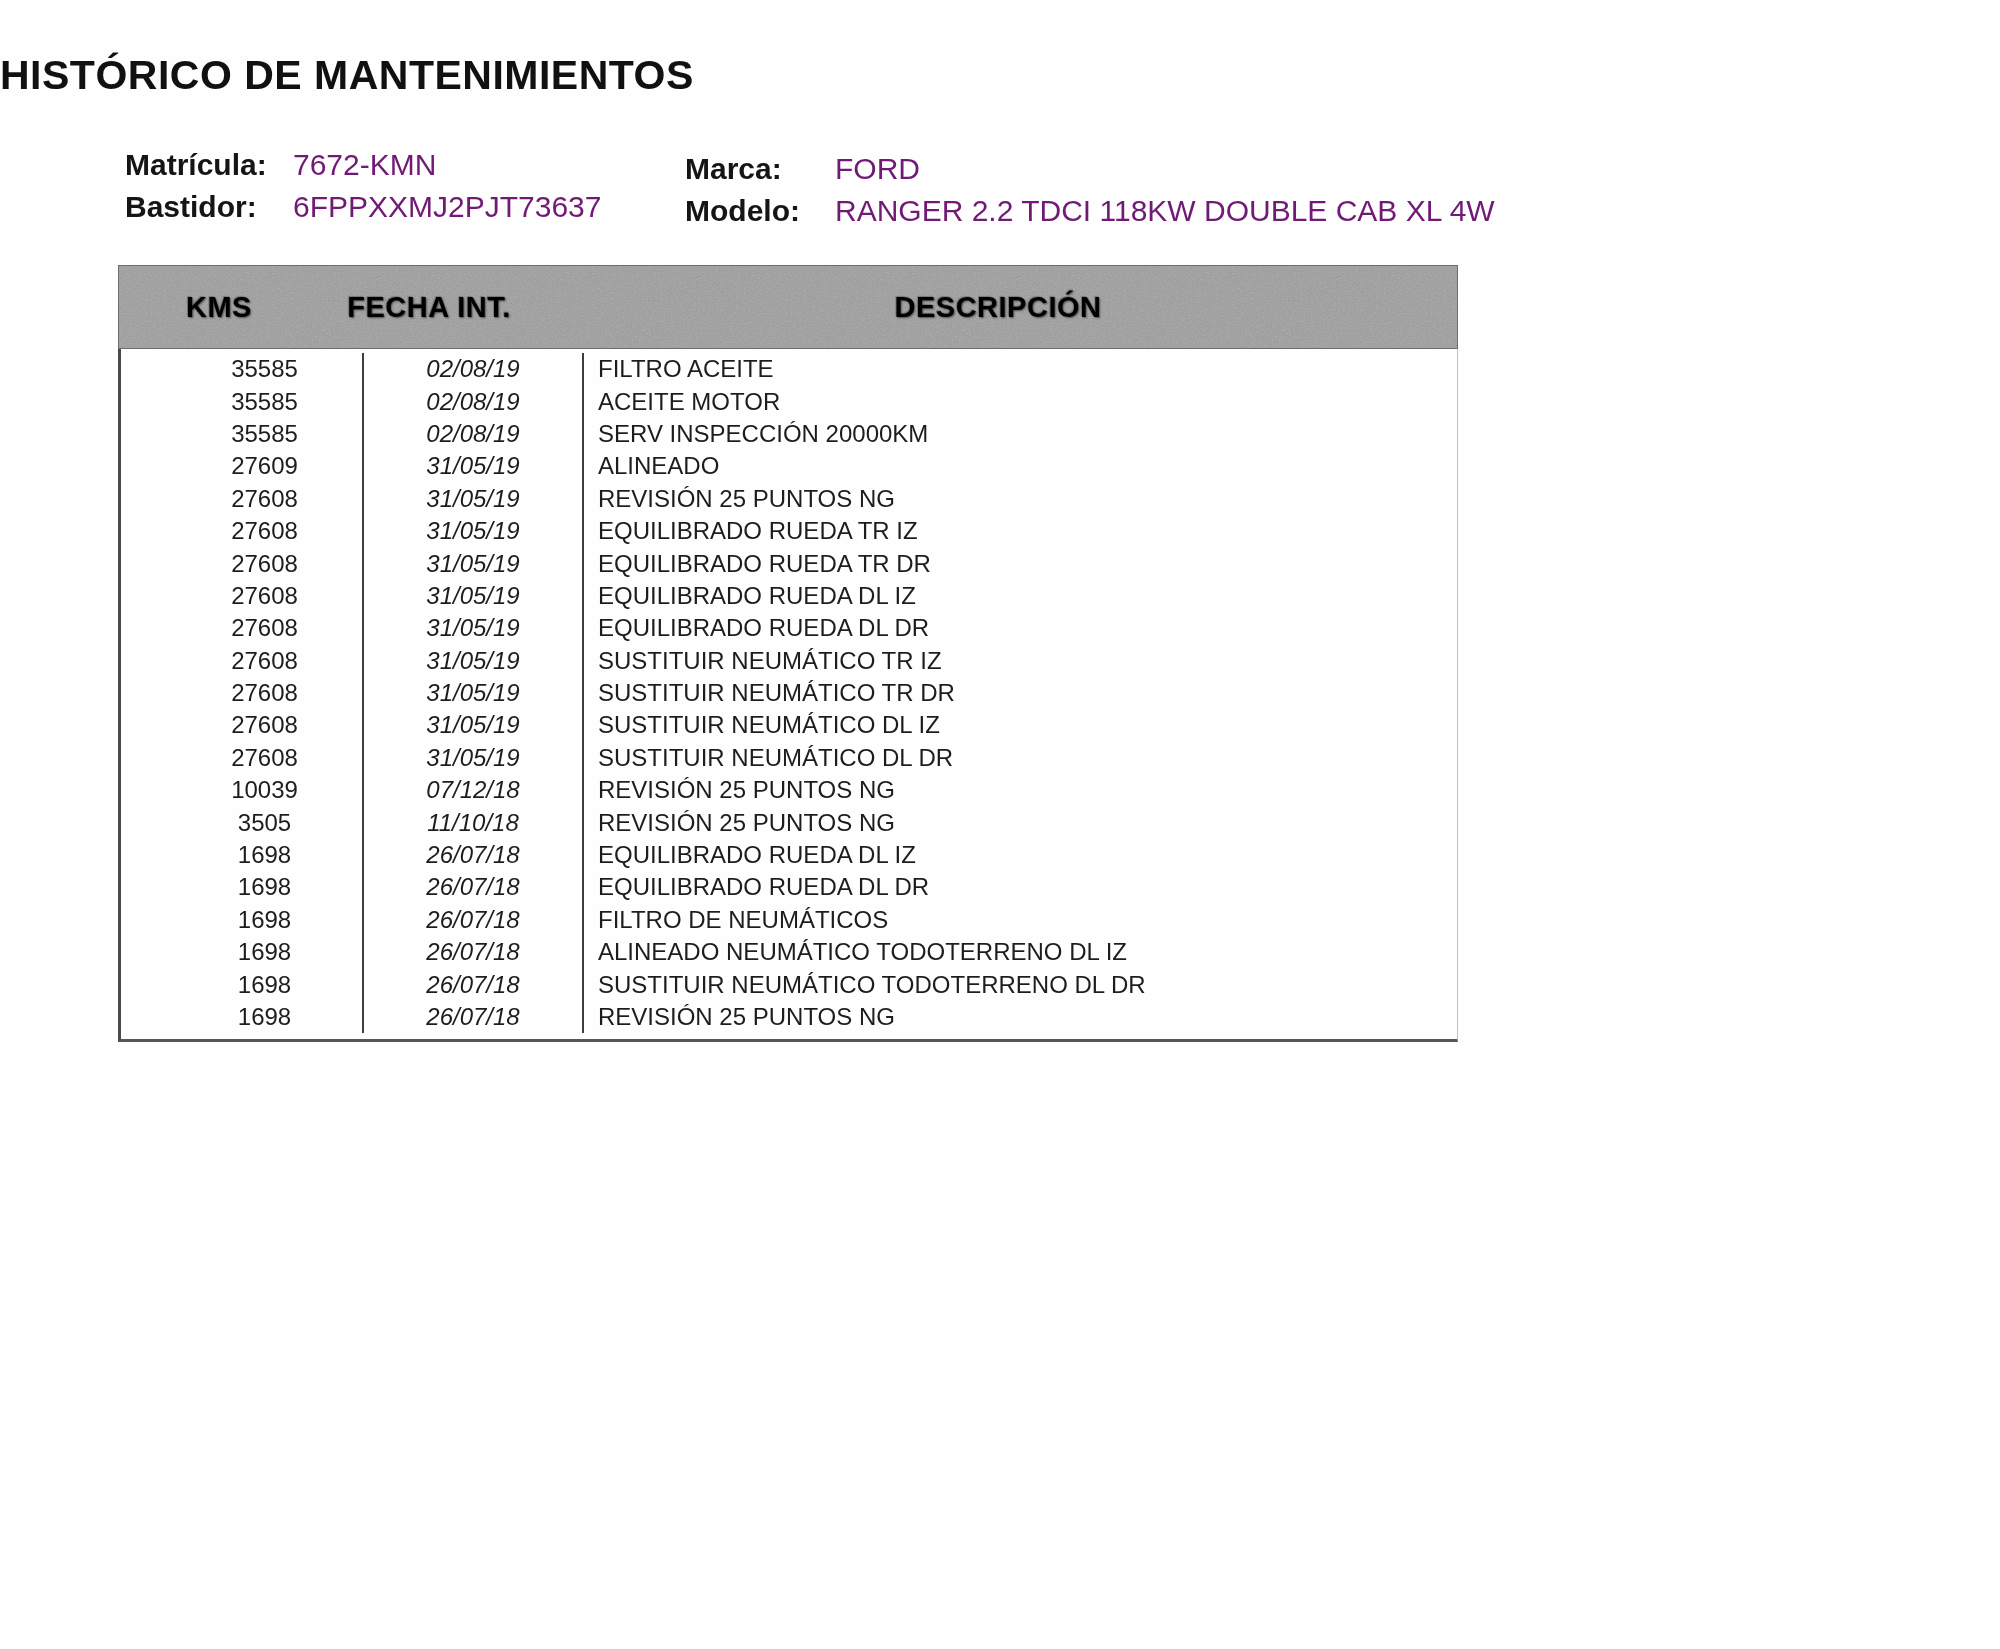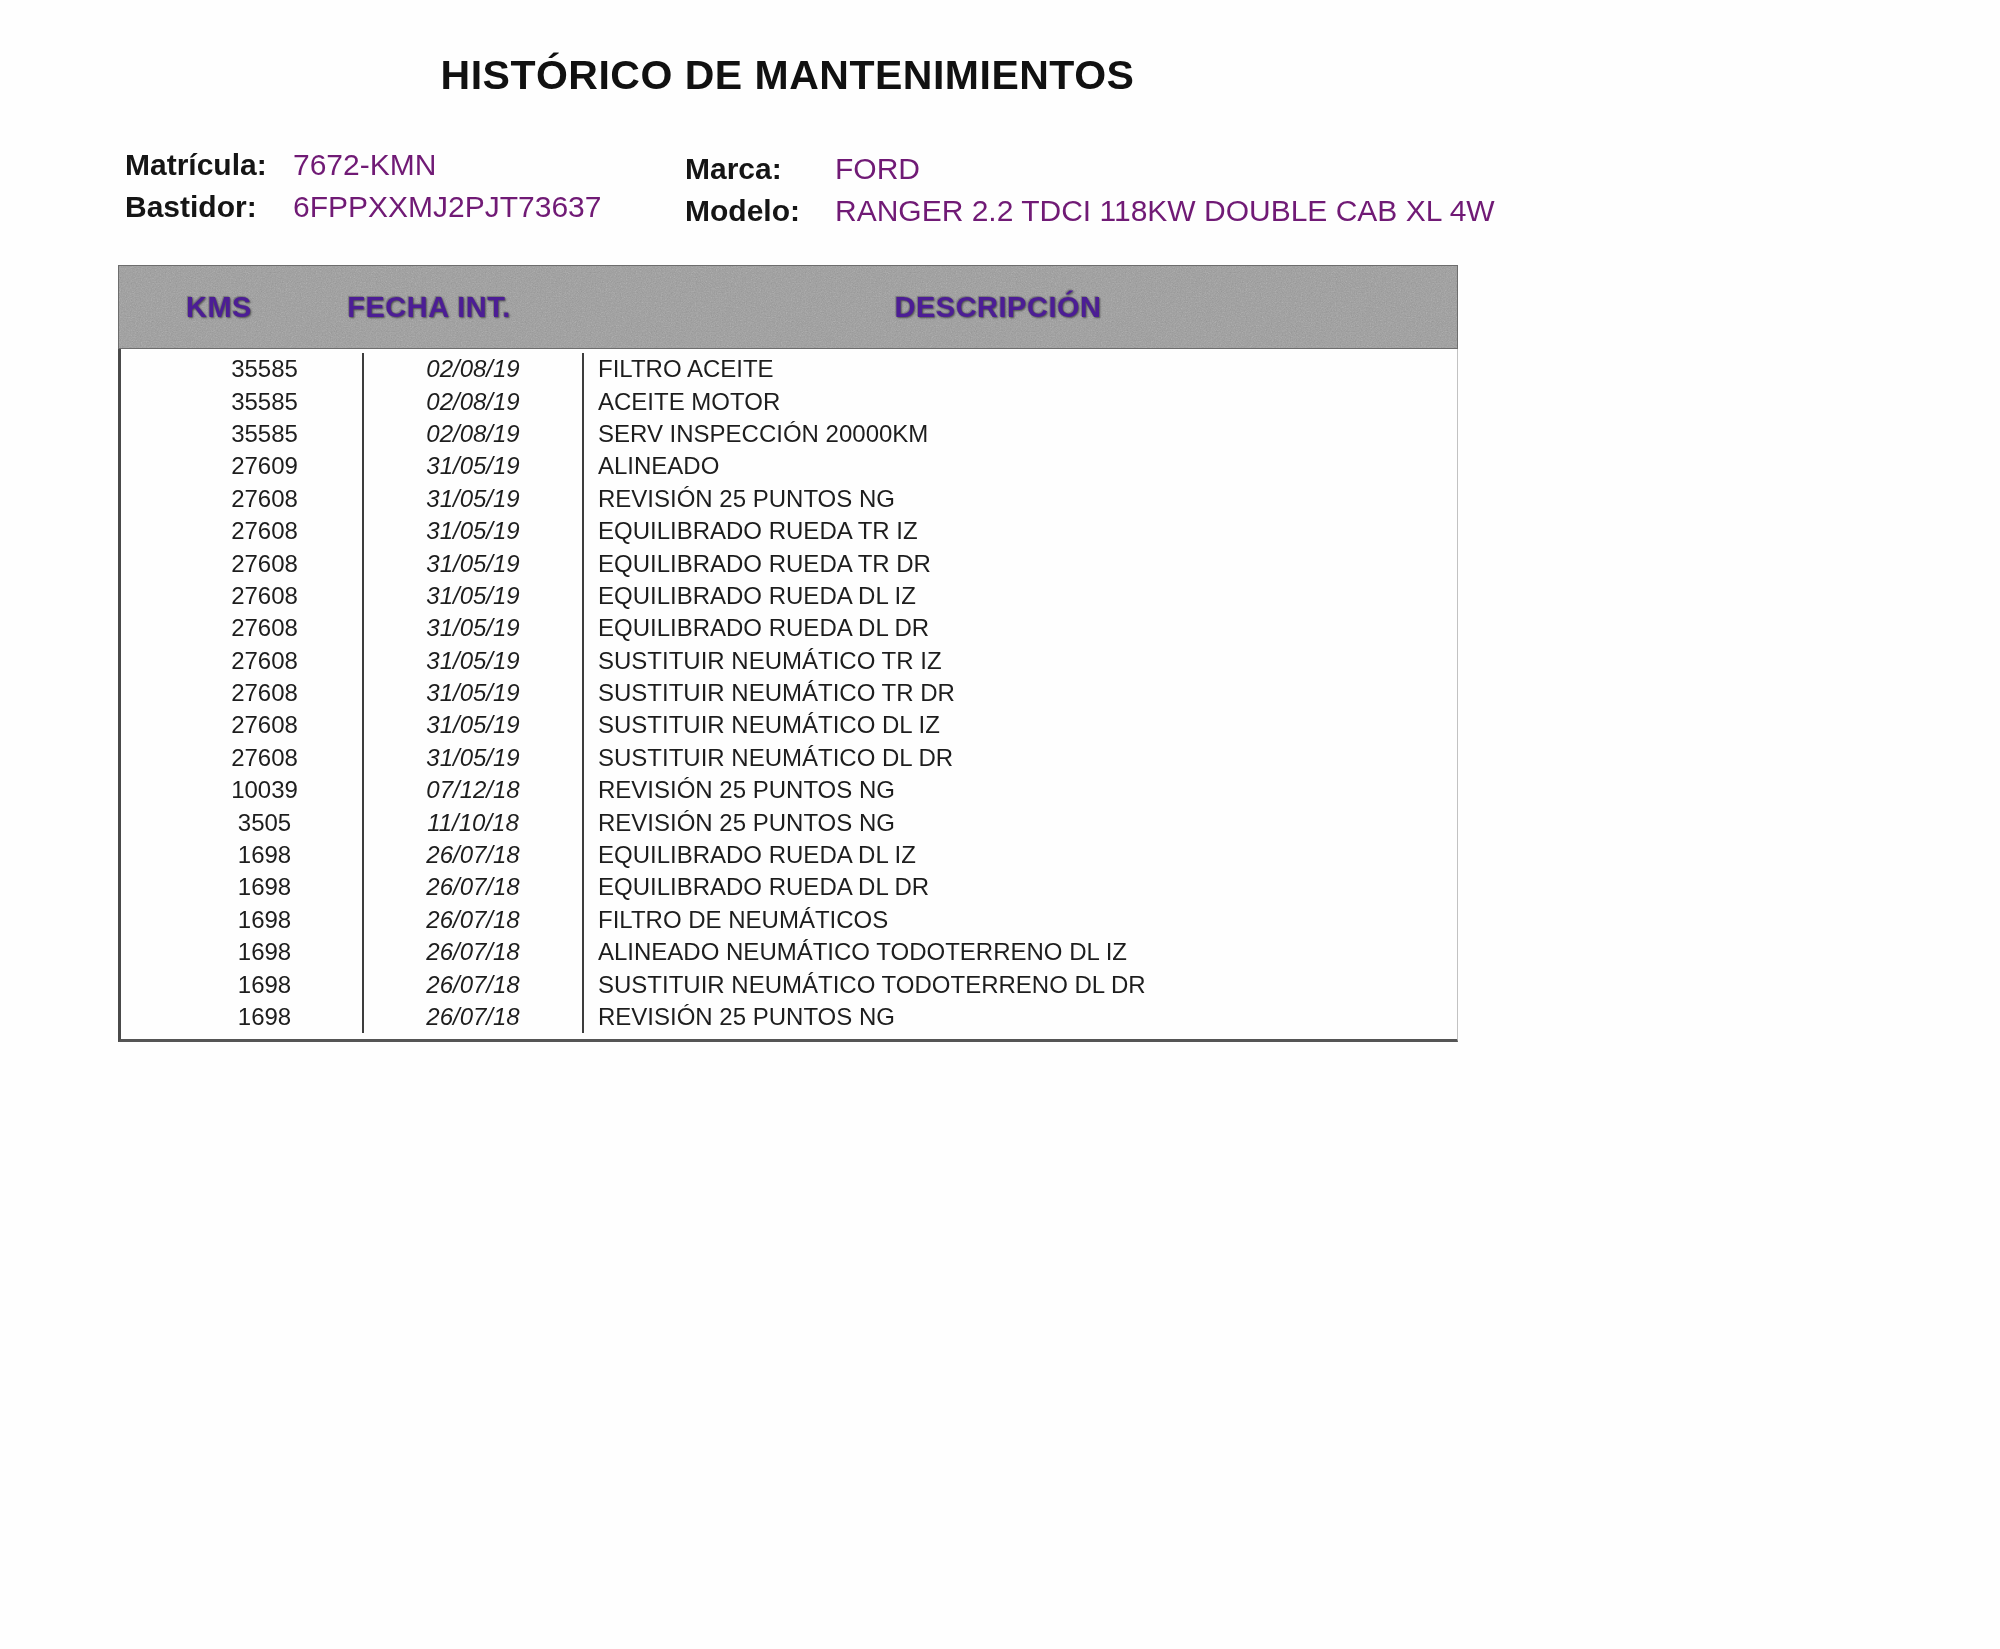--- a/index.html
+++ b/index.html
@@ -19,21 +19,21 @@
     position: absolute;
     inset: 0;
     background: #fefefe;
   }
   
   .doc-title {
     position: absolute;
     top: 52px;
     left: 0;
     width: 1575px;
-    text-align: center;
+    text-align: left;
     font-size: 41px;
     font-weight: bold;
     letter-spacing: 0.5px;
     color: #111;
   }
   
   .info-label {
     position: absolute;
     font-size: 30px;
     font-weight: bold;
@@ -81,21 +81,21 @@
     position: absolute;
     inset: 0;
     display: grid;
     grid-template-columns: 200px 220px 1fr;
     align-items: center;
   }
   .t-header-cell {
     text-align: center;
     font-size: 29px;
     font-weight: bold;
-    color: #4c1d95;
+    color: #000000;
     text-shadow: 1px 1px 2px #4f4f4f, -1px -1px 1px #7a7a7a;
     letter-spacing: 0.5px;
   }
   .t-body {
     border-left: 3px solid #4a4a4a;
     border-right: 1px solid #c2c2c2;
     border-bottom: 3px solid #555;
     box-sizing: border-box;
     padding-top: 4px;
     padding-bottom: 6px;

